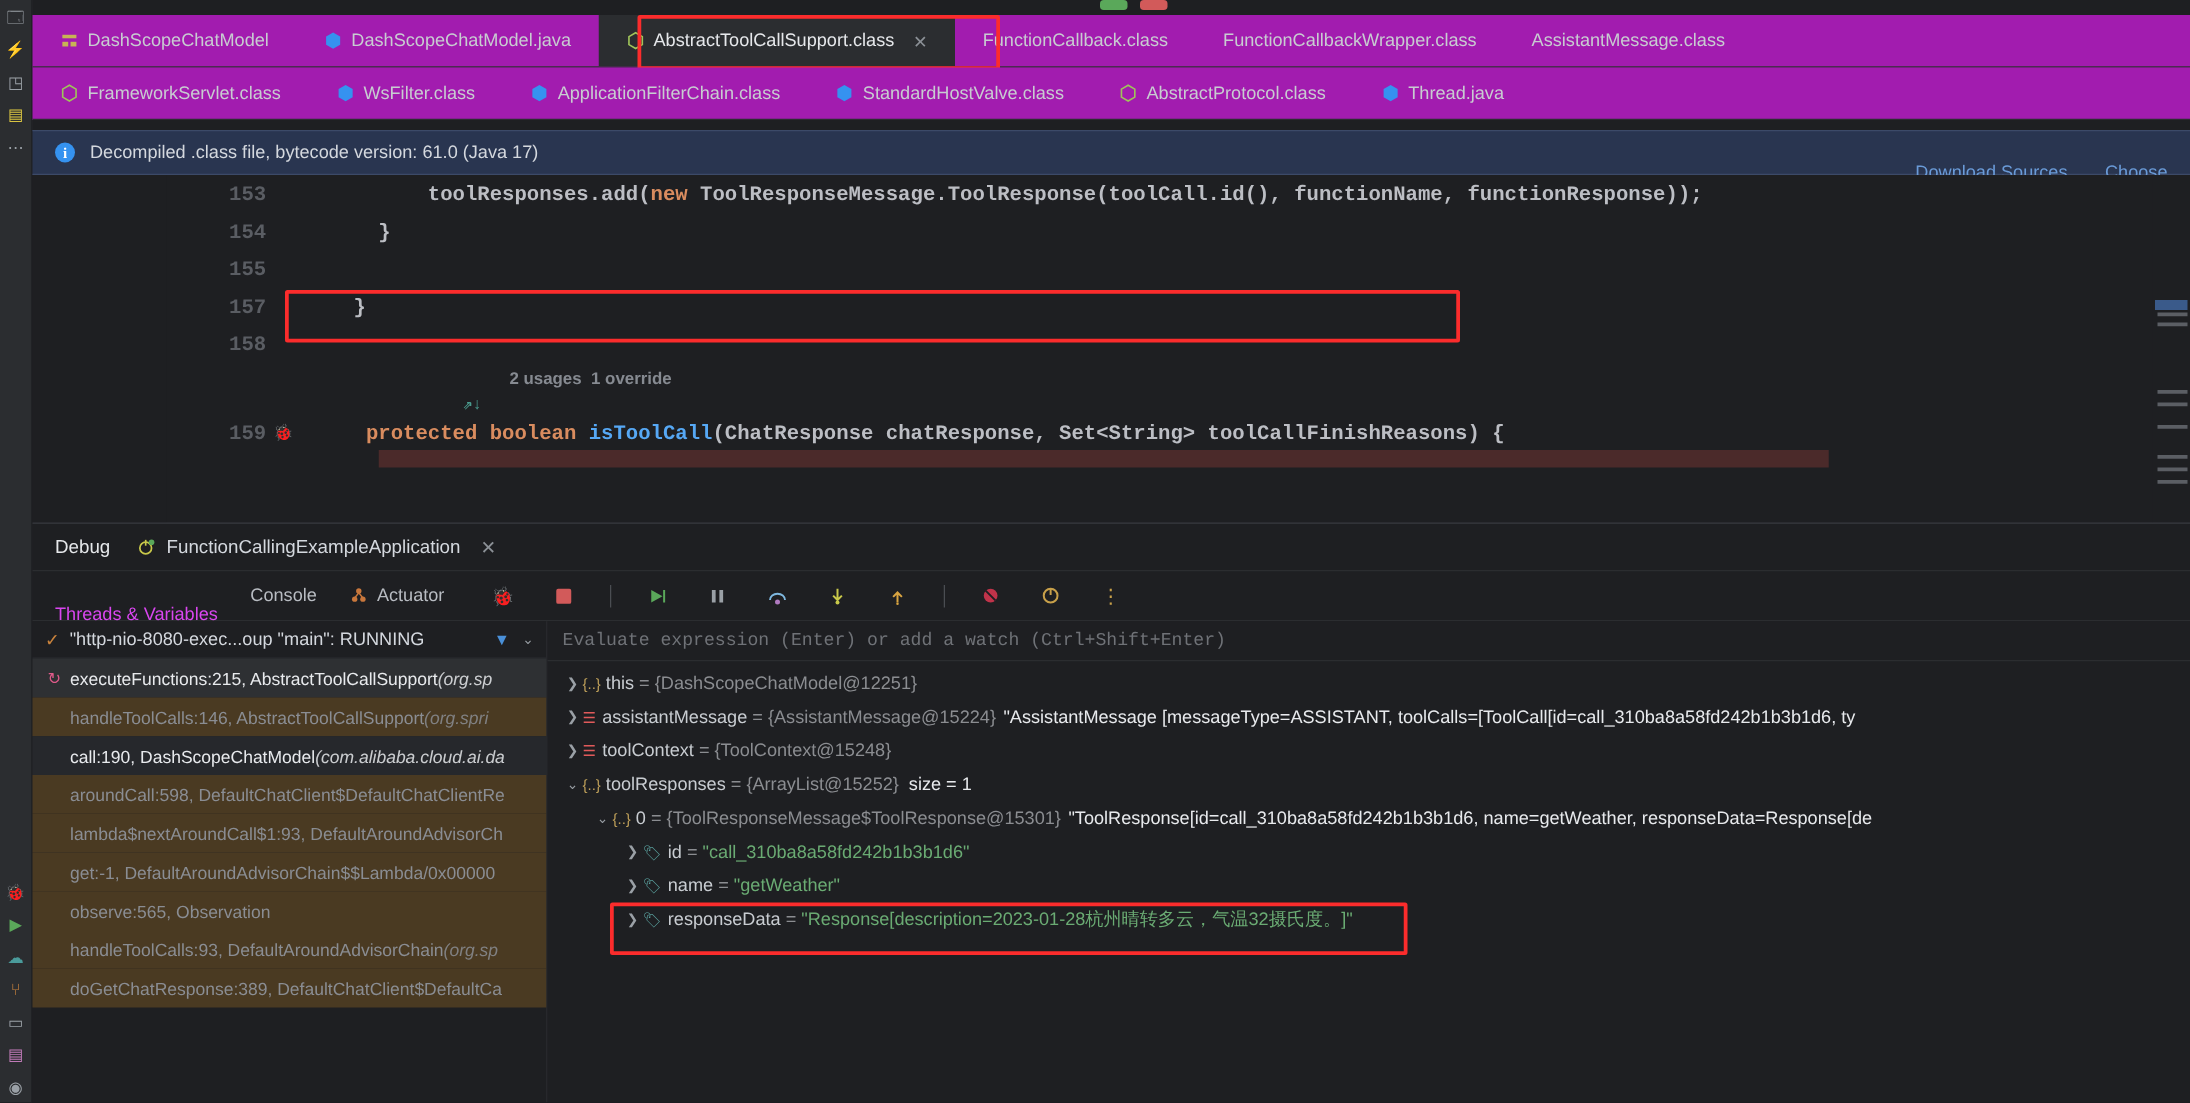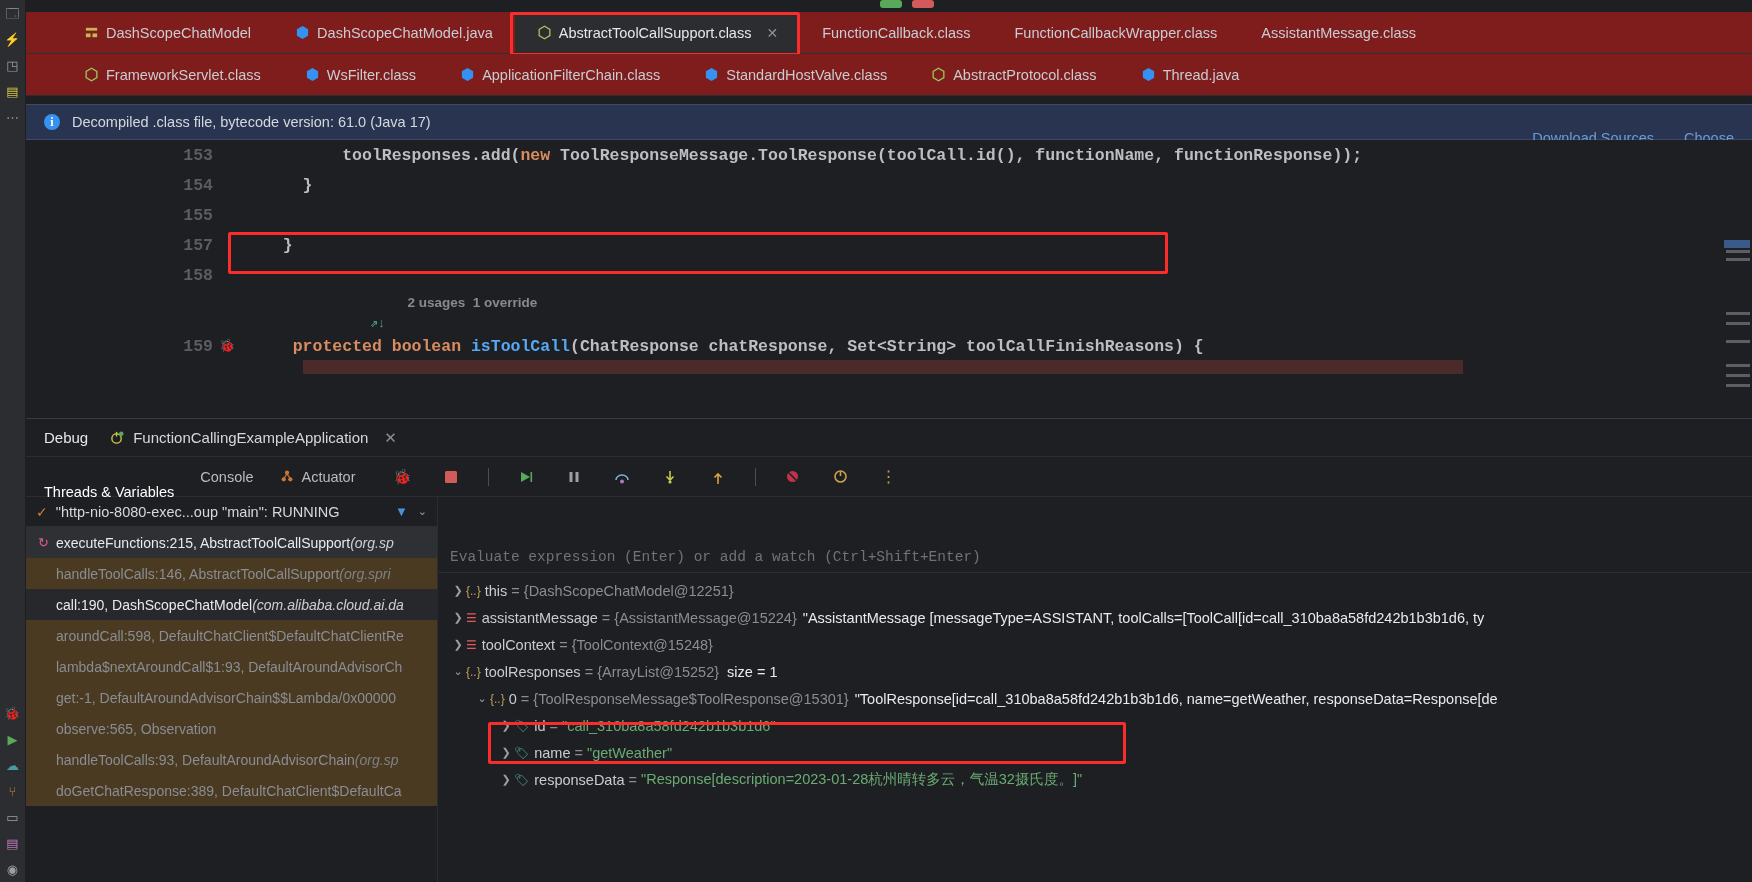--- a/index.html
+++ b/index.html
@@ -19,23 +19,22 @@
   }
   .rail .ric {
     width: 22px; height: 26px; display: flex; align-items: center; justify-content: center;
     font-size: 13px; color: #9aa0a6; line-height: 1;
   }
   .rail .spacer { flex: 1 1 auto; }
 
   
   .tabrow {
     position: absolute; left: 26px; right: 0; height: 42px;
-    background: #7f1d1d; display: flex; align-items: stretch;
+    background: #a21caf; display: flex; align-items: stretch;
     border-bottom: 1px solid #303134;
-    padding-left: 36px;
   }
   .tabrow.row1 { top: 12px; }
   .tabrow.row2 { top: 54px; border-bottom: 1px solid #2b2d30; }
   .tab {
     display: flex; align-items: center; gap: 7px;
     padding: 0 22px; font-size: 14.5px; color: #c8ccd1; white-space: nowrap;
     cursor: default;
   }
   .tab.active { background: #2b2d30; color: #e6e8eb; }
   .tab .tclose { color: #8b9096; font-size: 14px; margin-left: 8px; }
@@ -108,21 +107,21 @@
   }
   .dbgheader .dtitle { font-size: 15px; color: #e6e8eb; }
   .dbgheader .dsess { display: flex; align-items: center; gap: 8px; font-size: 15px; color: #d4d8de; }
   .dbgheader .dsess .tclose { color: #8b9096; margin-left: 8px; }
 
   .dbgtabs {
     height: 40px; display: flex; align-items: center; padding: 0 18px; gap: 26px;
     border-bottom: 1px solid #2b2d30;
   }
   .dtab { font-size: 14.5px; color: #b8bcc2; display: flex; align-items: center; gap: 7px; }
-  .dtab.active { color: #ffffff; border-bottom: 2px solid #4a8fdd; height: 56px; display:flex; align-items:center;margin-top:33px; }
+  .dtab.active { color: #d946ef; border-bottom: 2px solid #4a8fdd; height: 56px; display:flex; align-items:center;margin-top:33px; }
   .toolsep { width: 1px; height: 18px; background: #4a4d52; }
   .tbtn { width: 22px; height: 22px; display: flex; align-items: center; justify-content: center; }
 
   .dbgbody { position: absolute; left: 0; right: 0; top: 78px; bottom: 0; display: flex; }
   .frames { width: 412px; flex: 0 0 412px; border-right: 1px solid #2b2d30; background: #1e1f22; }
   .threadrow {
     height: 30px; display: flex; align-items: center; padding: 0 10px; gap: 8px;
     font-size: 14.5px; color: #d4d8de; border-bottom: 1px solid #2b2d30;
   }
   .threadrow .chk { color: #c8823c; font-size: 14px; }
@@ -131,21 +130,21 @@
     height: 31px; display: flex; align-items: center; padding: 0 10px 0 12px;
     font-size: 14px; white-space: nowrap; overflow: hidden;
   }
   .frow .fi { width: 18px; flex: 0 0 18px; font-size: 13px; }
   .frow .pkg { font-style: italic; }
   .frow.cur { background: #2e3033; color: #e8eaed; }
   .frow.lib { background: #4a3a22; color: #8a8d93; }
   .frow.app { background: #26282c; color: #e8eaed; }
   .frow .pkg { color: inherit; opacity: .85; }
 
-  .vars { flex: 1 1 auto; background: #1e1f22; position: relative; margin-top: 44px; }
+  .vars { flex: 1 1 auto; background: #1e1f22; position: relative; }
   .evalbar {
     height: 32px; display: flex; align-items: center; padding: 0 12px;
     font-family: "Liberation Mono", monospace; font-size: 14.5px; color: #6f7277;
     border-bottom: 1px solid #2b2d30;
   }
   .vrow { height: 27px; display: flex; align-items: center; font-size: 14.5px; white-space: nowrap; }
   .arrow { width: 16px; flex: 0 0 16px; text-align: center; color: #9aa0a6; font-size: 11px; }
   .vname { color: #c8ccd1; }
   .vobj { color: #8b8d91; }
   .vstr { color: #e8eaed; }

